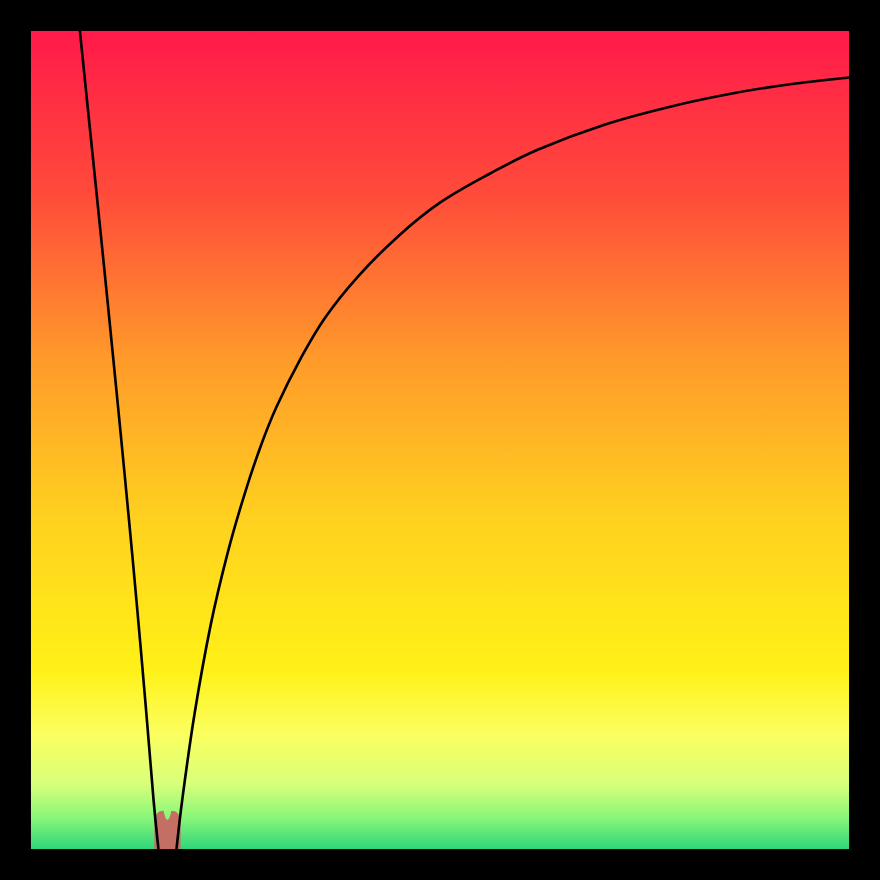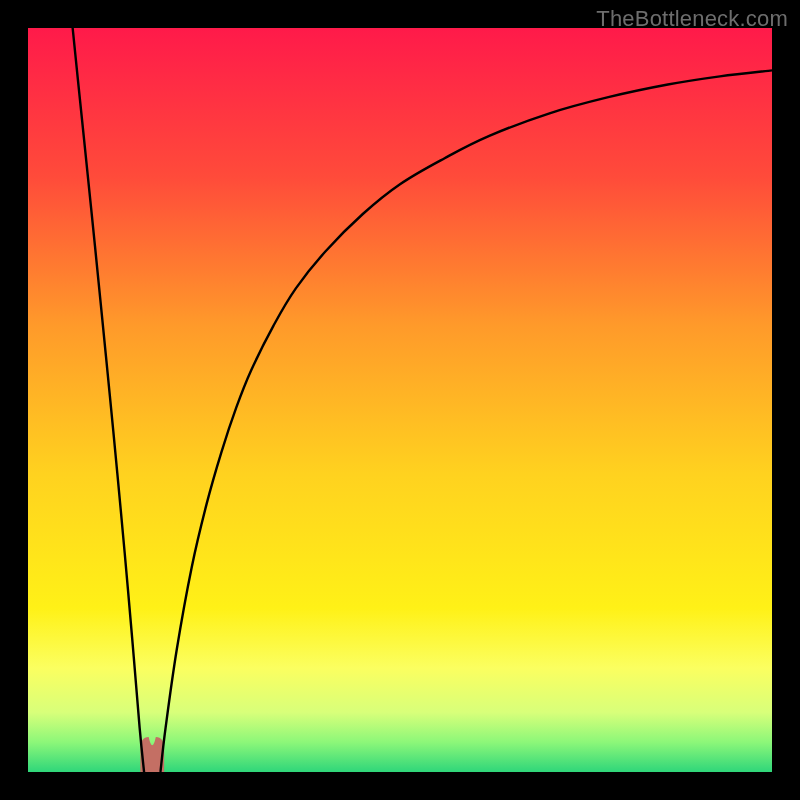--- a/index.html
+++ b/index.html
@@ -64,14 +64,13 @@
     Q 15.100 95.300 16.220 95.300
     Q 16.700 97.540 17.180 95.300
     Q 18.300 95.300 18.300 96.900
     L 18.300 100.000
     Z"></path>
       <path id="curve-left" fill="none" stroke="#000" stroke-width="2.4" vector-effect="non-scaling-stroke" d="M 6.000 0.000 C 6.180 1.764, 6.640 6.290, 7.000 9.800 C 7.360 13.310, 7.640 15.990, 8.000 19.500 C 8.360 23.010, 8.640 25.736, 9.000 29.300 C 9.360 32.864, 9.640 35.682, 10.000 39.300 C 10.360 42.918, 10.640 45.710, 11.000 49.400 C 11.360 53.090, 11.640 55.984, 12.000 59.800 C 12.360 63.616, 12.640 66.604, 13.000 70.600 C 13.360 74.596, 13.640 77.788, 14.000 82.000 C 14.360 86.212, 14.712 90.760, 15.000 94.000 C 15.288 97.240, 15.492 98.920, 15.600 100.000"></path>
       <path id="curve-right" fill="none" stroke="#000" stroke-width="2.4" vector-effect="non-scaling-stroke" d="M 17.800 100.000 C 17.926 98.920, 18.104 96.970, 18.500 94.000 C 18.896 91.030, 19.370 87.370, 20.000 83.500 C 20.630 79.630, 21.280 76.010, 22.000 72.500 C 22.720 68.990, 23.280 66.790, 24.000 64.000 C 24.720 61.210, 25.280 59.340, 26.000 57.000 C 26.720 54.660, 27.280 52.980, 28.000 51.000 C 28.720 49.020, 29.100 47.980, 30.000 46.000 C 30.900 44.020, 31.920 41.980, 33.000 40.000 C 34.080 38.020, 34.740 36.800, 36.000 35.000 C 37.260 33.200, 38.380 31.800, 40.000 30.000 C 41.620 28.200, 43.200 26.620, 45.000 25.000 C 46.800 23.380, 48.020 22.350, 50.000 21.000 C 51.980 19.650, 53.840 18.670, 56.000 17.500 C 58.160 16.330, 59.480 15.580, 62.000 14.500 C 64.520 13.420, 67.120 12.436, 70.000 11.500 C 72.880 10.564, 75.120 10.002, 78.000 9.300 C 80.880 8.598, 83.300 8.104, 86.000 7.600 C 88.700 7.096, 90.480 6.842, 93.000 6.500 C 95.520 6.158, 98.740 5.844, 100.000 5.700"></path>
     </svg>
   </div>
 
-  <div class="watermark">TheBottleneck.com</div>
 </div>
 
 </body></html>

